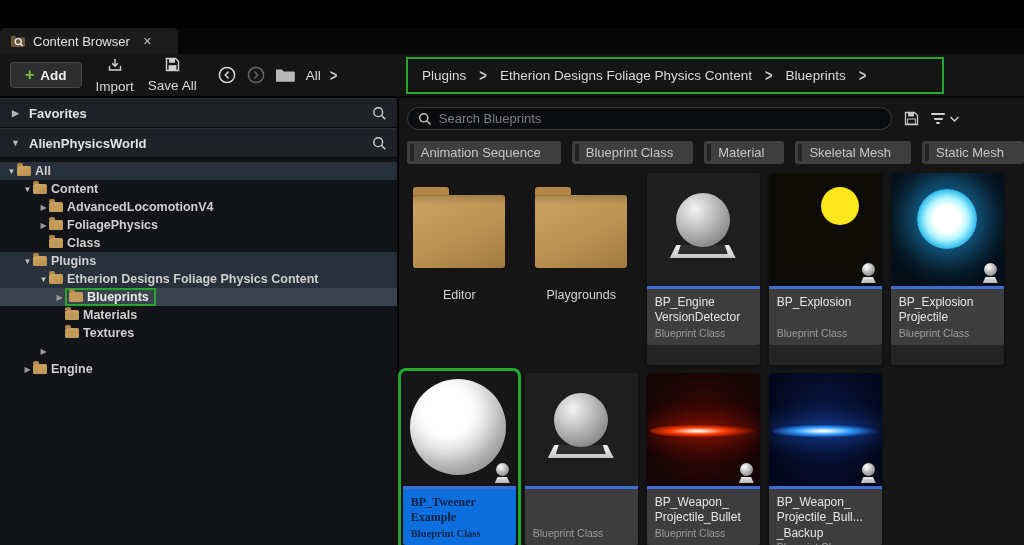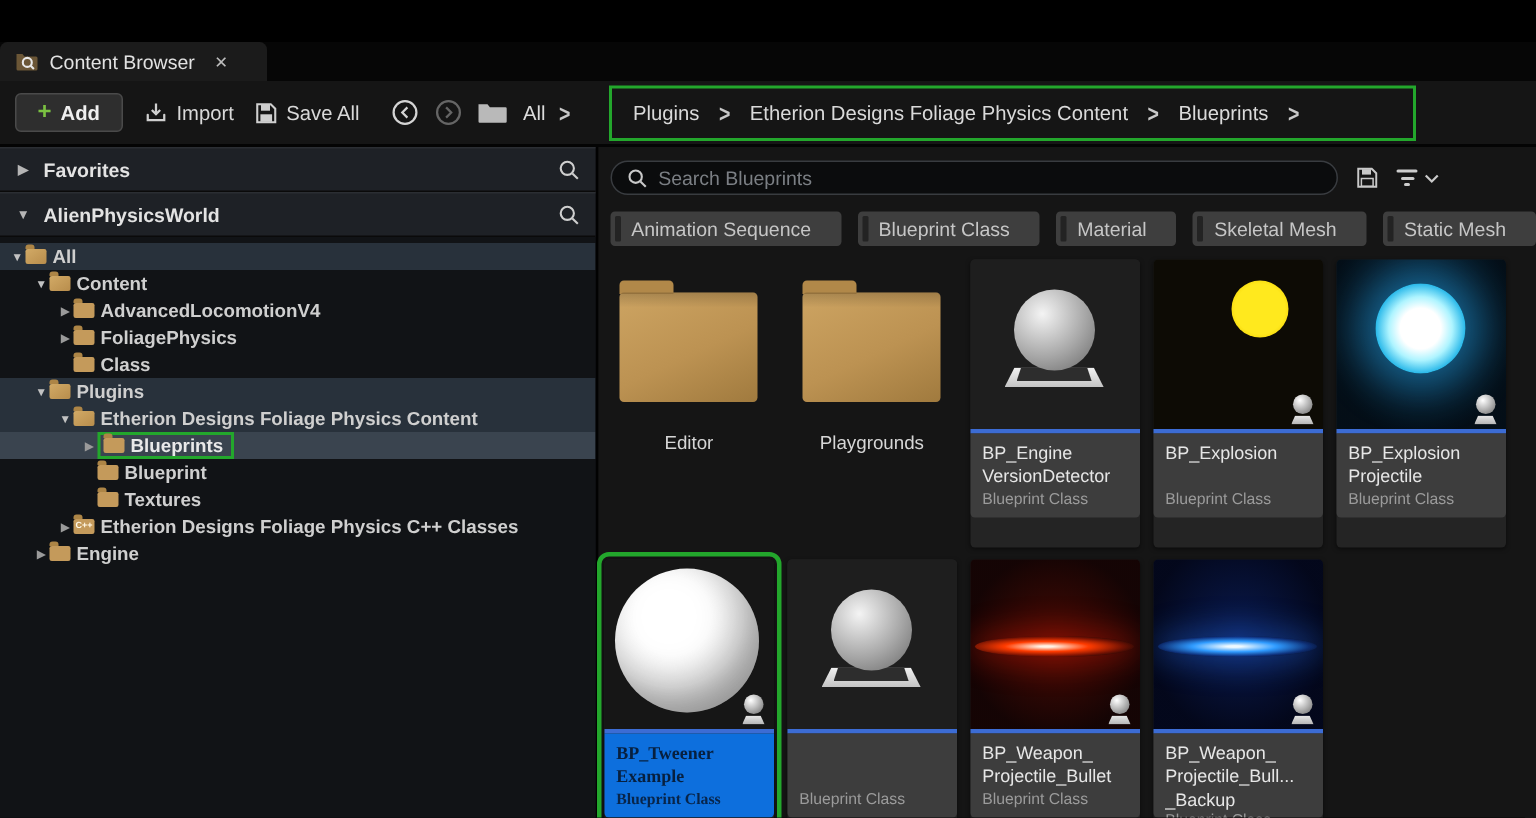--- a/index.html
+++ b/index.html
@@ -18,21 +18,21 @@
   .tab-close{color:#bdbdbd; font-size:11px; margin-left:6px; cursor:pointer;}
   .ticon{display:inline-flex;}
 
   
   .toolbar{height:44px; background:#151515; display:flex; align-items:center; gap:14px;
     padding:0 10px; position:relative; border-bottom:2px solid #040404;}
   .add-btn{display:inline-flex; align-items:center; gap:6px; background:#2e2e2e; border:1px solid #4a4a4a;
     border-radius:4px; padding:4px 14px; color:#efefef; font-size:13.5px; font-weight:700; cursor:pointer;
     font-family:inherit;}
   .plus{color:#7bc142; font-size:16px; font-weight:700; line-height:1;}
-  .tool-item{display:inline-flex; align-items:center; gap:6px; color:#d9d9d9; font-size:13.5px; cursor:pointer;}
+  .tool-item{display:inline-flex; align-items:center; gap:6px; color:#d9d9d9; font-size:13.5px; cursor:pointer;flex-direction:column;}
   .navgrp{display:inline-flex; align-items:center; gap:9px; margin-left:6px;}
   .dim{opacity:.42;}
   .root-lbl{color:#dcdcdc; font-size:13.5px; margin-left:2px;}
   .bc-sep{color:#c9c9c9; font-size:13px; font-weight:700; transform:scaleY(1.25); display:inline-block;}
   .crumb-box{position:absolute; left:406px; top:3px; height:37px; width:538px;
     border:2px solid var(--green); display:flex; align-items:center; gap:13px; padding:0 14px;}
   .crumb{color:#dadada; font-size:13.5px; cursor:pointer; white-space:nowrap;}
 
   
   .main{flex:1; display:flex; min-height:0;}
@@ -292,38 +292,32 @@
     <span class="arr">▶</span>
     <span class="gwrap green">
       <span class="mfolder"></span>
       <span class="tlabel">Blueprints</span>
     </span>
   </div>
           <div class="trow" style="padding-left: 54px;">
     <span class="arr"></span>
     <span class="gwrap">
       <span class="mfolder"></span>
-      <span class="tlabel">Blueprint</span>
+      <span class="tlabel">Materials</span>
     </span>
   </div>
           <div class="trow" style="padding-left: 54px;">
     <span class="arr"></span>
     <span class="gwrap">
       <span class="mfolder"></span>
       <span class="tlabel">Textures</span>
     </span>
   </div>
           <div class="trow" style="padding-left: 38px;">
     <span class="arr">▶</span>
-    <span class="gwrap">
-      <span class="mfolder iscpp">
-                <span class="cpp">C++</span>
-              </span>
-      <span class="tlabel">Etherion Designs Foliage Physics C++ Classes</span>
-    </span>
   </div>
           <div class="trow" style="padding-left: 22px;">
     <span class="arr">▶</span>
     <span class="gwrap">
       <span class="mfolder"></span>
       <span class="tlabel">Engine</span>
     </span>
   </div>
         </div>
     </aside>

